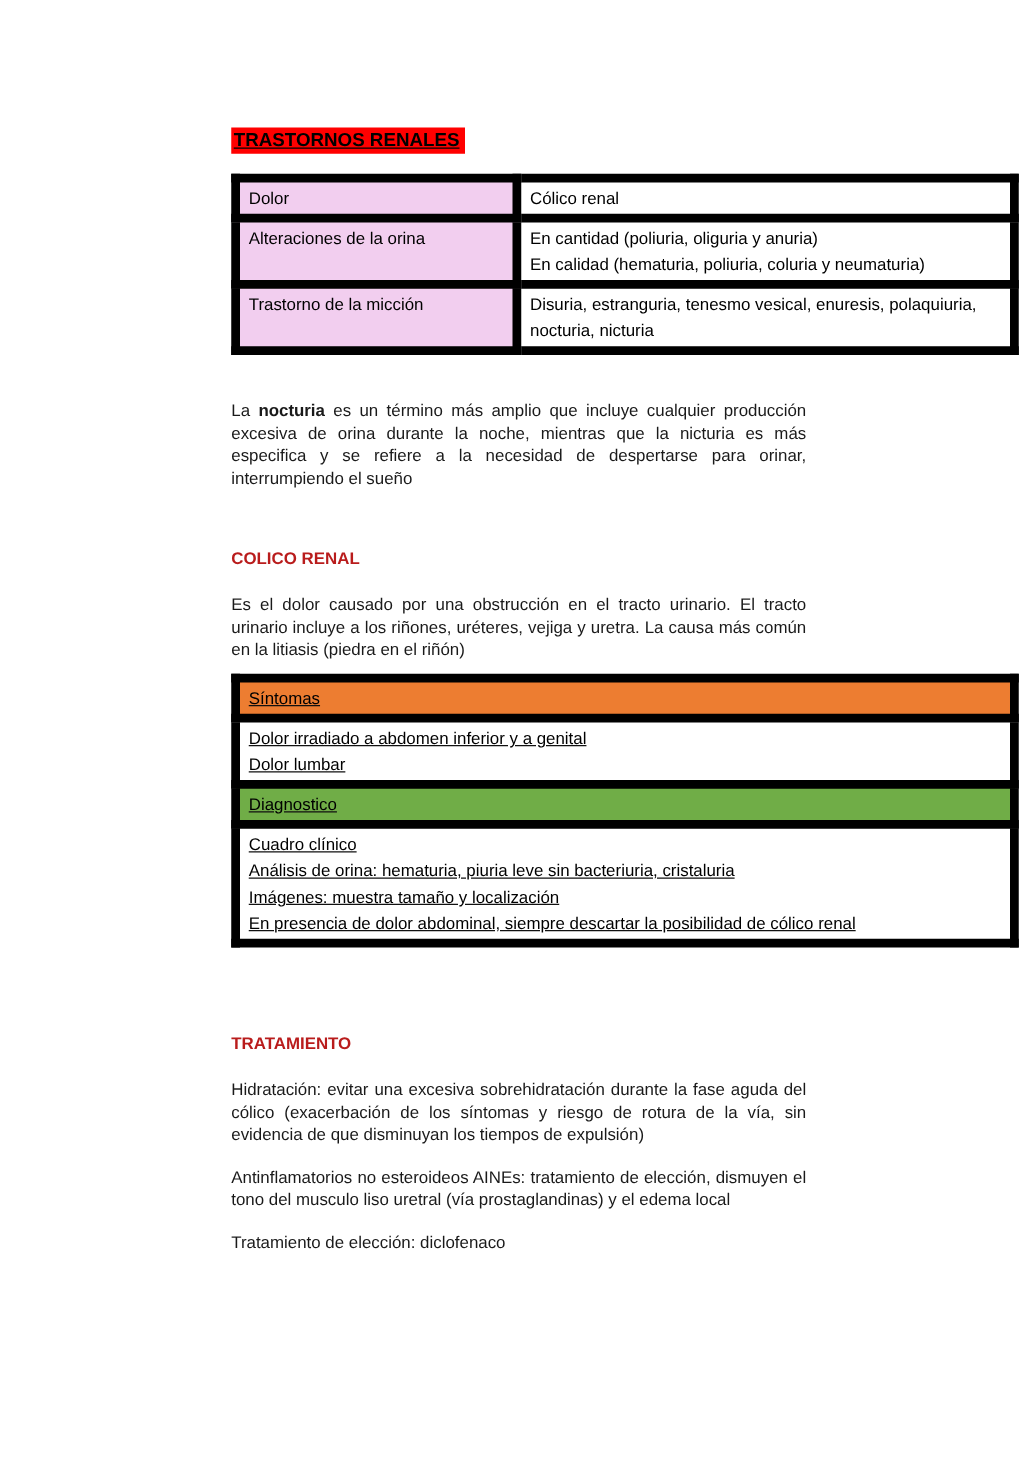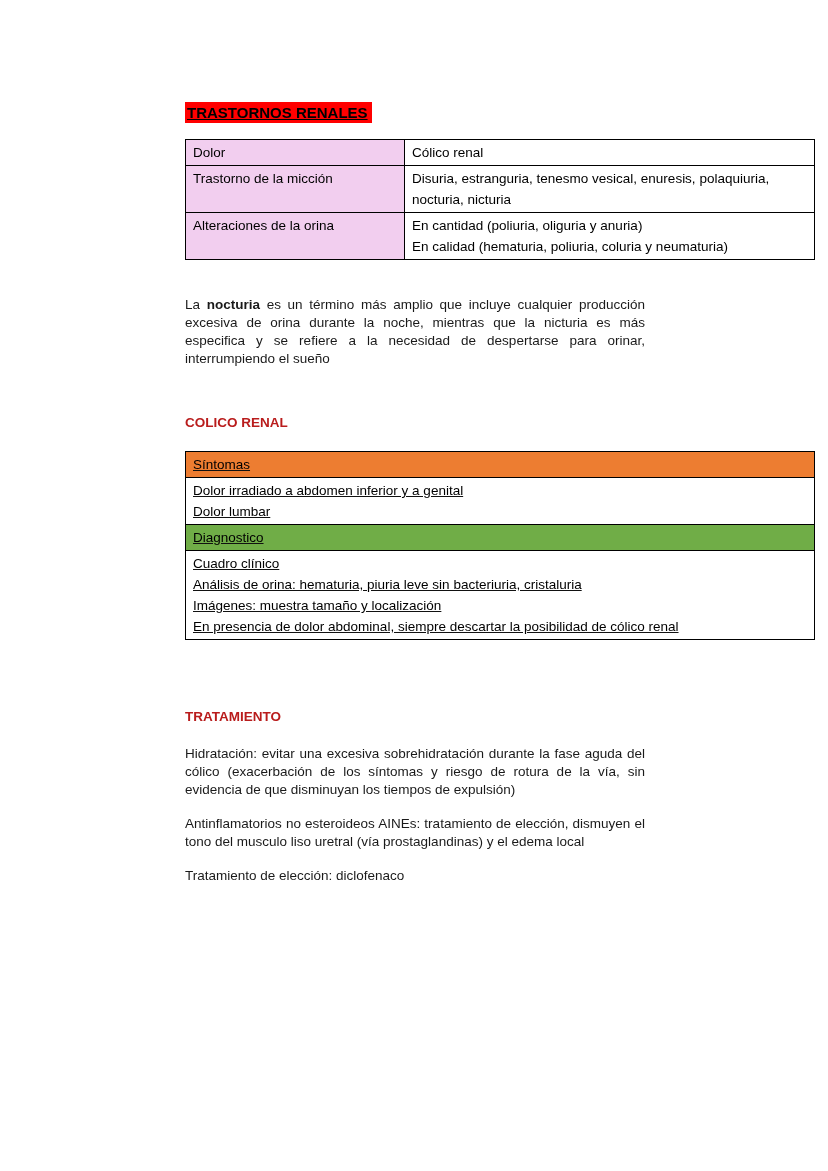--- a/index.html
+++ b/index.html
@@ -30,21 +30,21 @@
     color: #000000;
     text-decoration: underline;
     padding: 2px 4px 2px 2px;
   }
   table.tbl {
     border-collapse: collapse;
     width: 630px;
     table-layout: fixed;
   }
   table.tbl td {
-    border: 1px solid #000000;
+    border: 7px solid #000000;
     vertical-align: top;
     padding: 2px 6px 2px 7px;
     line-height: 21px;
     font-size: 13.5px;
     color: #000000;
   }
   .tbl1 { margin-bottom: 36px; }
   .tbl1 td.label-cell {
     width: 205px;
     background: #F2CEEF;
@@ -76,37 +76,38 @@
 
   <h1 class="doc-title"><span class="highlight">TRASTORNOS RENALES</span></h1>
 
   <table class="tbl tbl1">
     <tbody>
       <tr>
         <td class="label-cell">Dolor</td>
         <td>Cólico renal</td>
       </tr>
       <tr>
-        <td class="label-cell">Trastorno de la micción</td>
-        <td>Disuria, estranguria, tenesmo vesical, enuresis, polaquiuria, nocturia, nicturia</td>
-      </tr>
-      <tr>
         <td class="label-cell">Alteraciones de la orina</td>
         <td>
           <div>En cantidad (poliuria, oliguria y anuria)</div>
           <div>En calidad (hematuria, poliuria, coluria y neumaturia)</div>
         </td>
+      </tr>
+      <tr>
+        <td class="label-cell">Trastorno de la micción</td>
+        <td>Disuria, estranguria, tenesmo vesical, enuresis, polaquiuria, nocturia, nicturia</td>
       </tr>
     </tbody>
   </table>
 
   <p class="para gap-lg"><span>La </span><b>nocturia</b><span> es un término más amplio que incluye cualquier producción excesiva de orina durante la noche, mientras que la nicturia es más especifica y se refiere a la necesidad de despertarse para orinar, interrumpiendo el sueño</span></p>
 
   <h2 class="section-heading">COLICO RENAL</h2>
 
+  <p class="para" style="margin-bottom: 10px;">Es el dolor causado por una obstrucción en el tracto urinario. El tracto urinario incluye a los riñones, uréteres, vejiga y uretra. La causa más común en la litiasis (piedra en el riñón)</p>
 
   <table class="tbl tbl2">
     <tbody>
       <tr>
         <td class="hdr-orange">Síntomas</td>
       </tr>
       <tr>
         <td>
           <div>Dolor irradiado a abdomen inferior y a genital</div>
           <div>Dolor lumbar</div>

